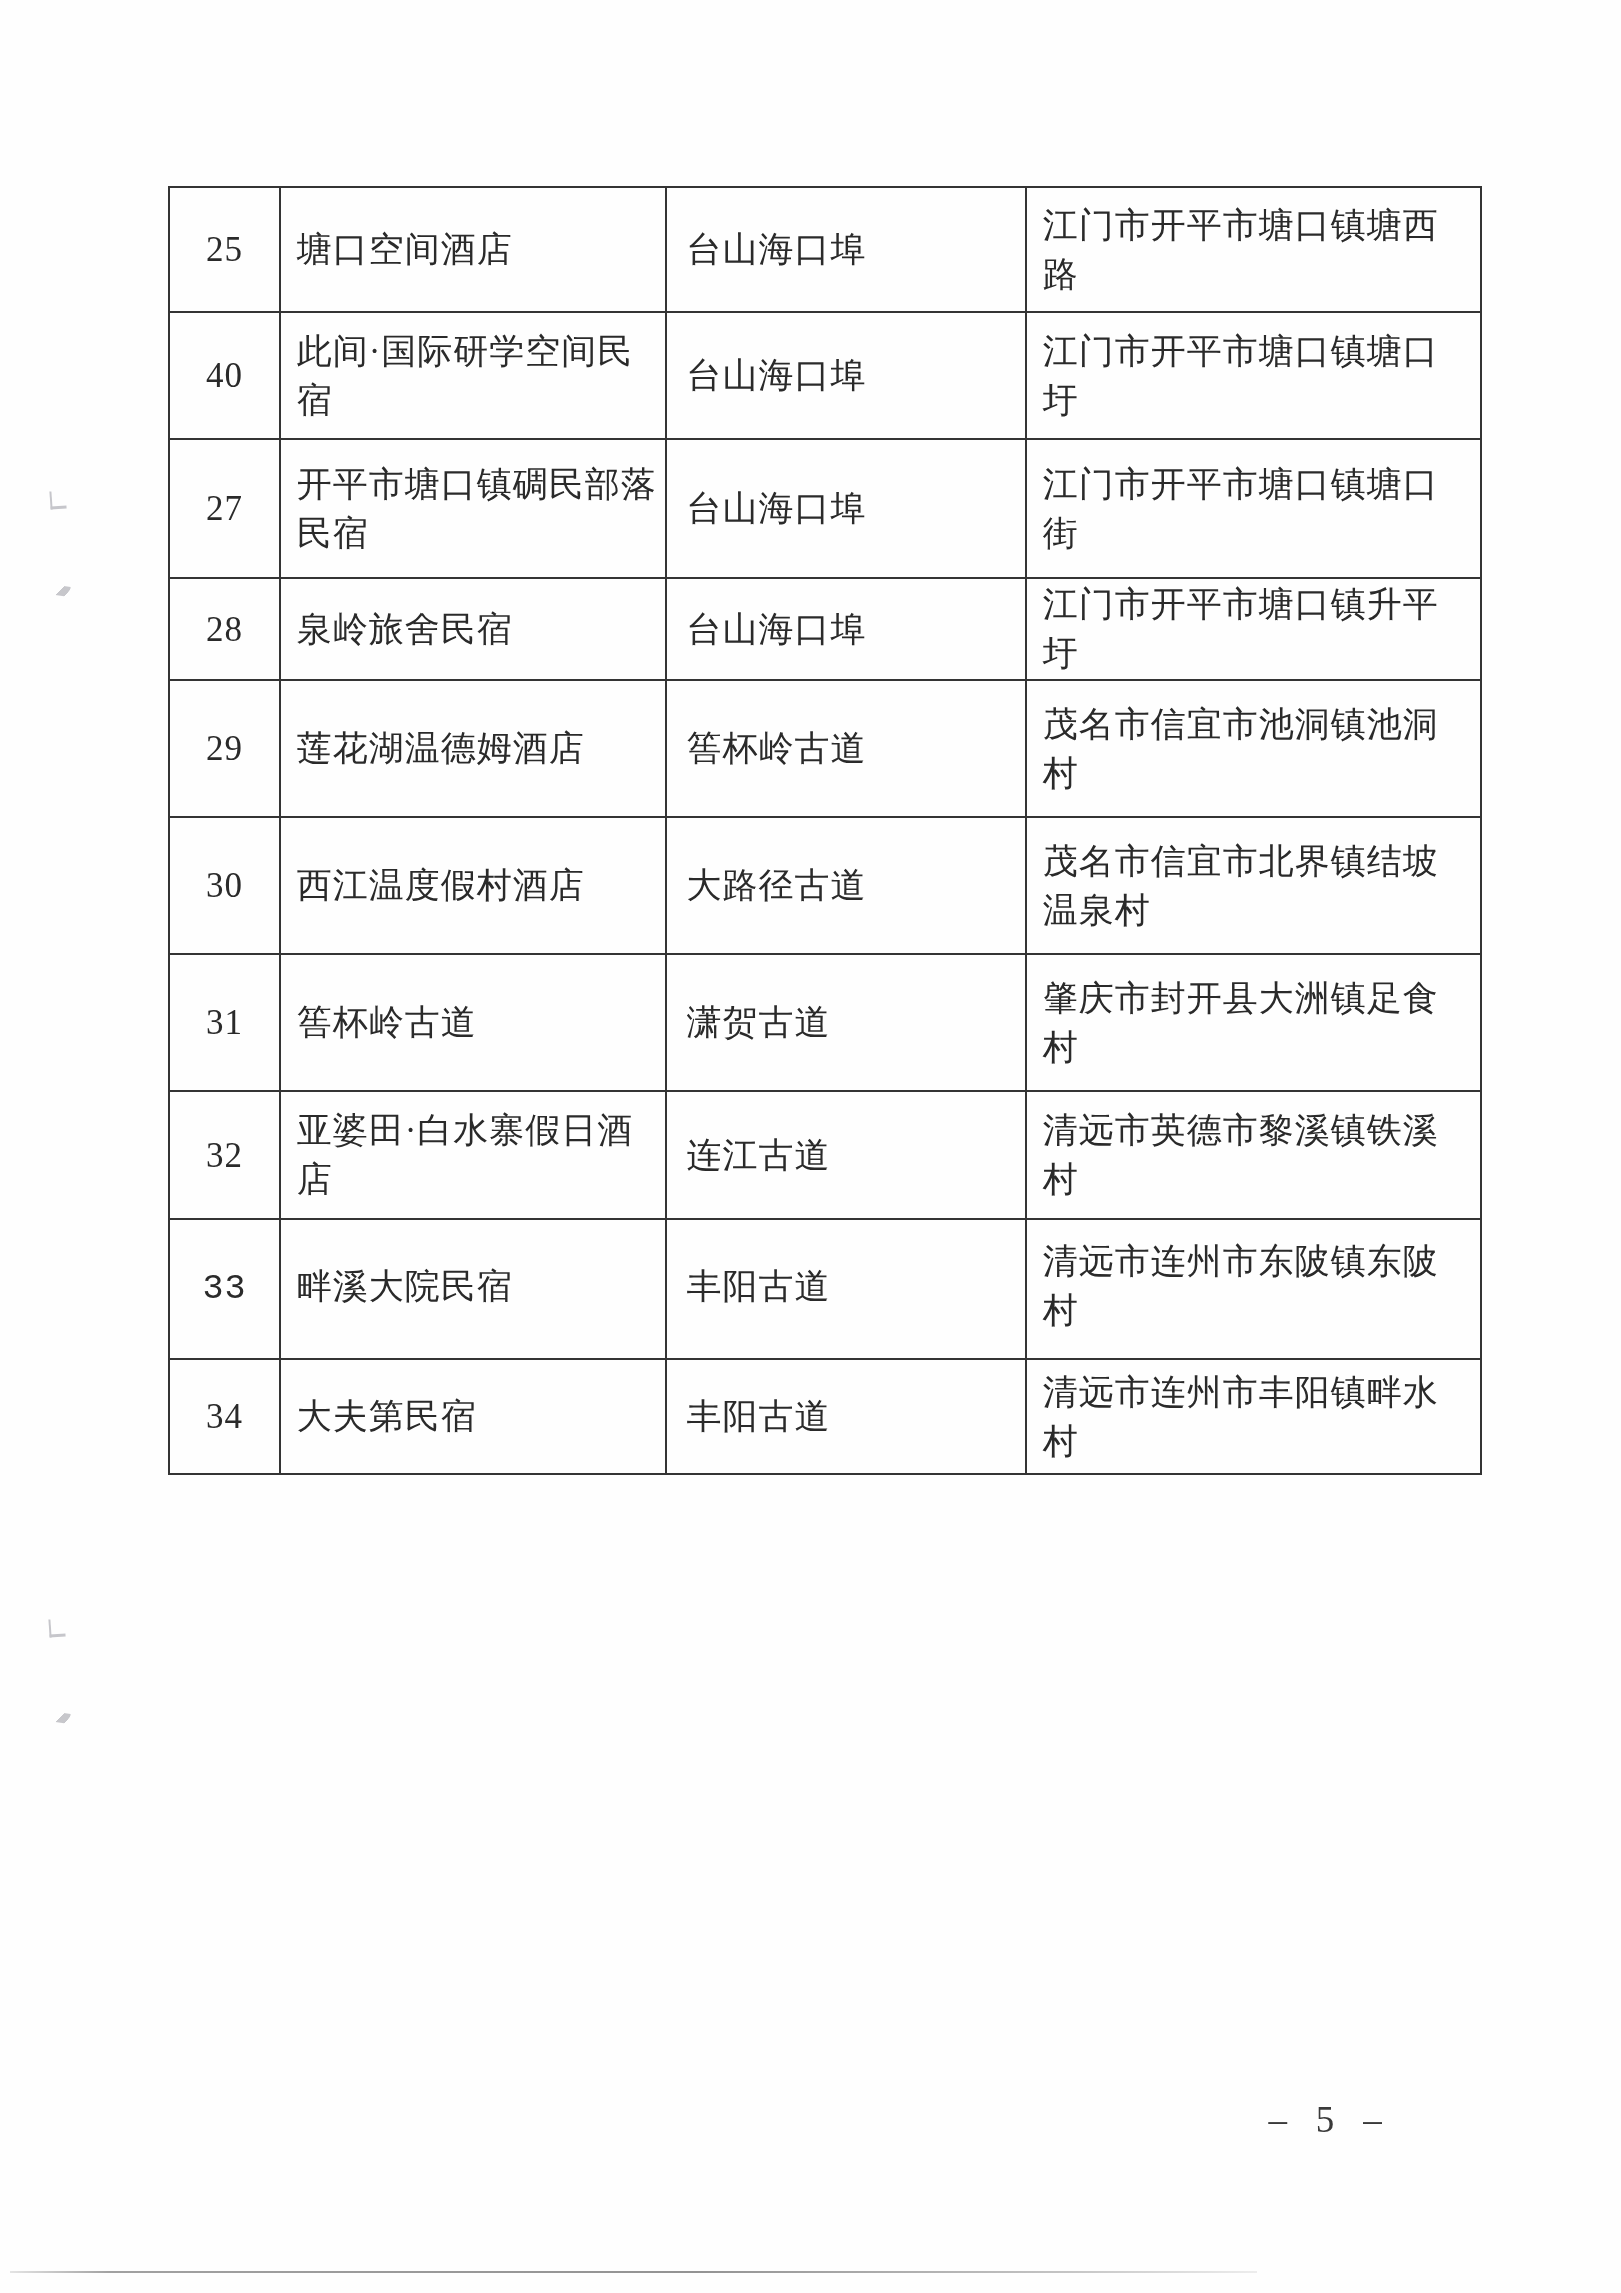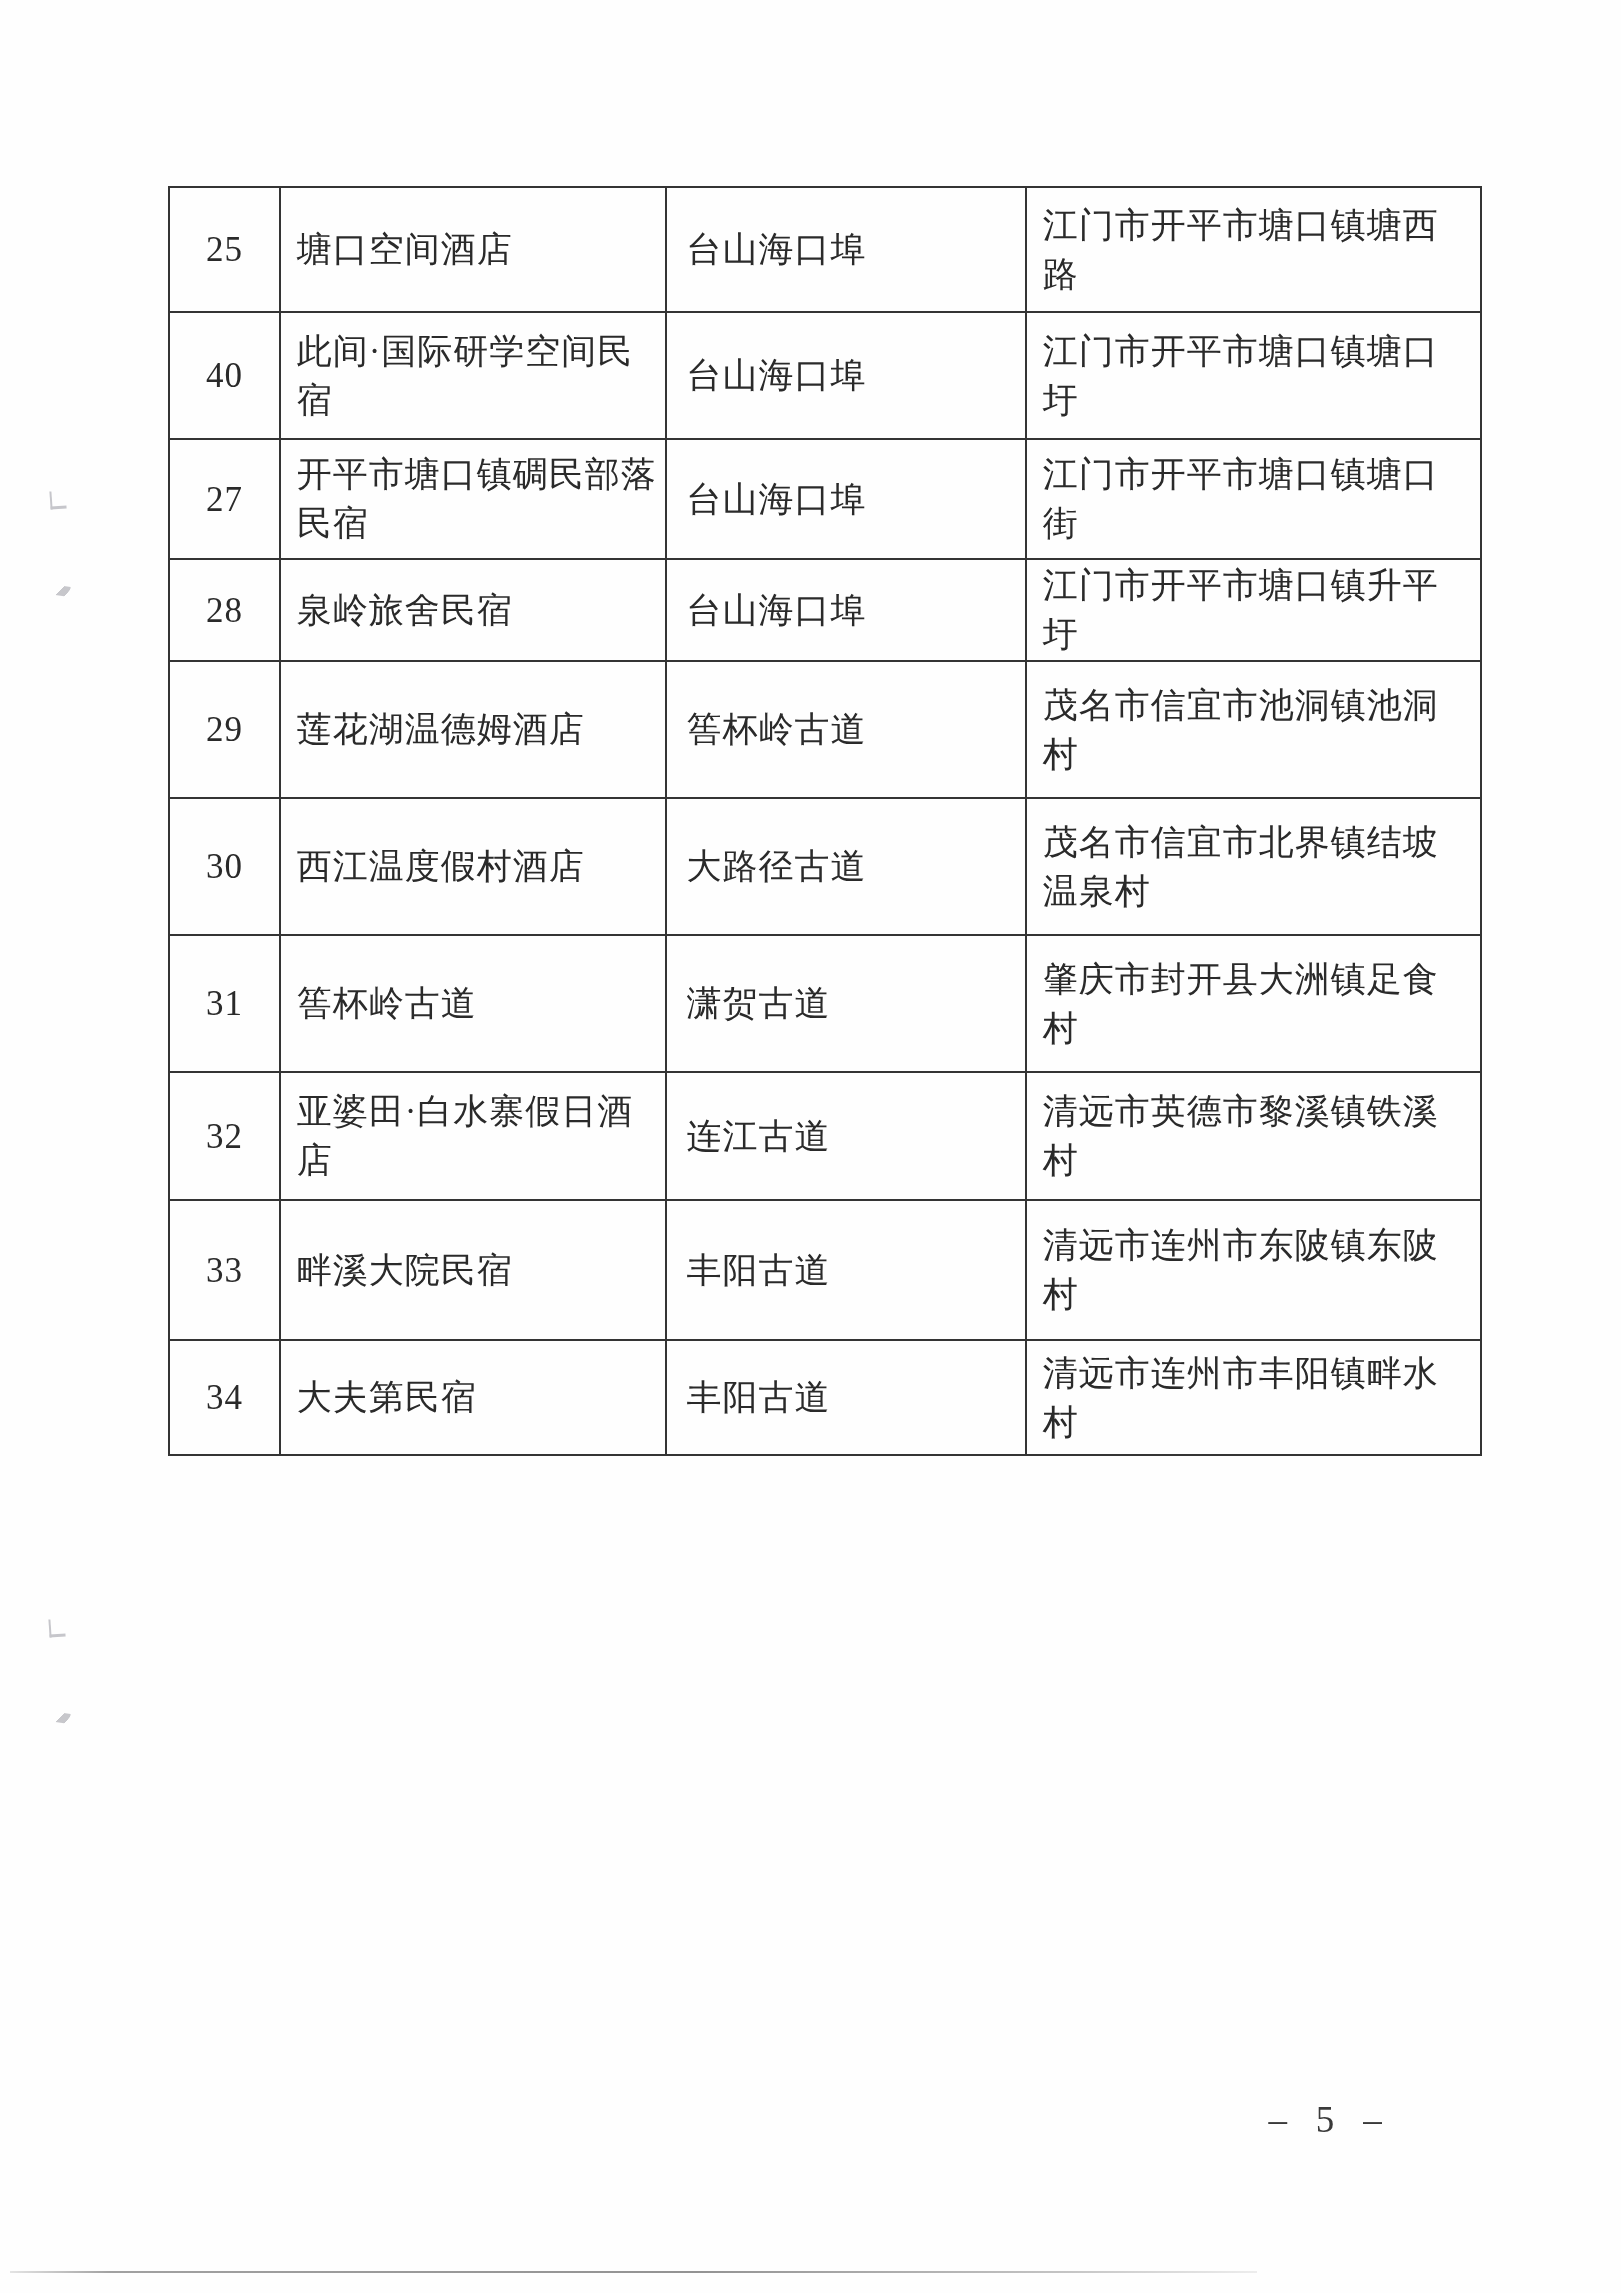--- a/index.html
+++ b/index.html
@@ -110,21 +110,21 @@
           <td class="col-name">塘口空间酒店</td>
           <td class="col-trail">台山海口埠</td>
           <td class="col-address">江门市开平市塘口镇塘西路</td>
         </tr>
         <tr style="height: 127px;">
           <td class="col-index">40</td>
           <td class="col-name">此间·国际研学空间民宿</td>
           <td class="col-trail">台山海口埠</td>
           <td class="col-address">江门市开平市塘口镇塘口圩</td>
         </tr>
-        <tr style="height: 120px;">
+        <tr style="height: 139px;">
           <td class="col-index">27</td>
           <td class="col-name">开平市塘口镇碉民部落民宿</td>
           <td class="col-trail">台山海口埠</td>
           <td class="col-address">江门市开平市塘口镇塘口街</td>
         </tr>
         <tr style="height: 97px;">
           <td class="col-index">28</td>
           <td class="col-name">泉岭旅舍民宿</td>
           <td class="col-trail">台山海口埠</td>
           <td class="col-address">江门市开平市塘口镇升平圩</td>
@@ -146,21 +146,21 @@
           <td class="col-name">筶杯岭古道</td>
           <td class="col-trail">潇贺古道</td>
           <td class="col-address">肇庆市封开县大洲镇足食村</td>
         </tr>
         <tr style="height: 128px; margin-left: 32px;">
           <td class="col-index">32</td>
           <td class="col-name">亚婆田·白水寨假日酒店</td>
           <td class="col-trail">连江古道</td>
           <td class="col-address">清远市英德市黎溪镇铁溪村</td>
         </tr>
-        <tr style="height: 140px;">
+        <tr style="height: 140px; font-family: Liberation Mono, monospace;">
           <td class="col-index">33</td>
           <td class="col-name">畔溪大院民宿</td>
           <td class="col-trail">丰阳古道</td>
           <td class="col-address">清远市连州市东陂镇东陂村</td>
         </tr>
         <tr style="height: 115px;">
           <td class="col-index">34</td>
           <td class="col-name">大夫第民宿</td>
           <td class="col-trail">丰阳古道</td>
           <td class="col-address">清远市连州市丰阳镇畔水村</td>

